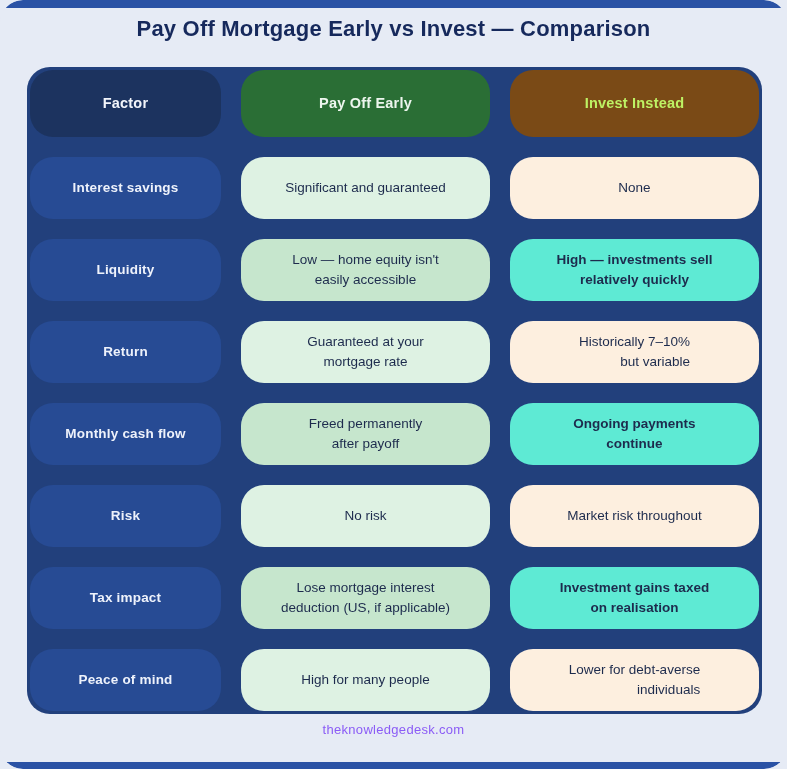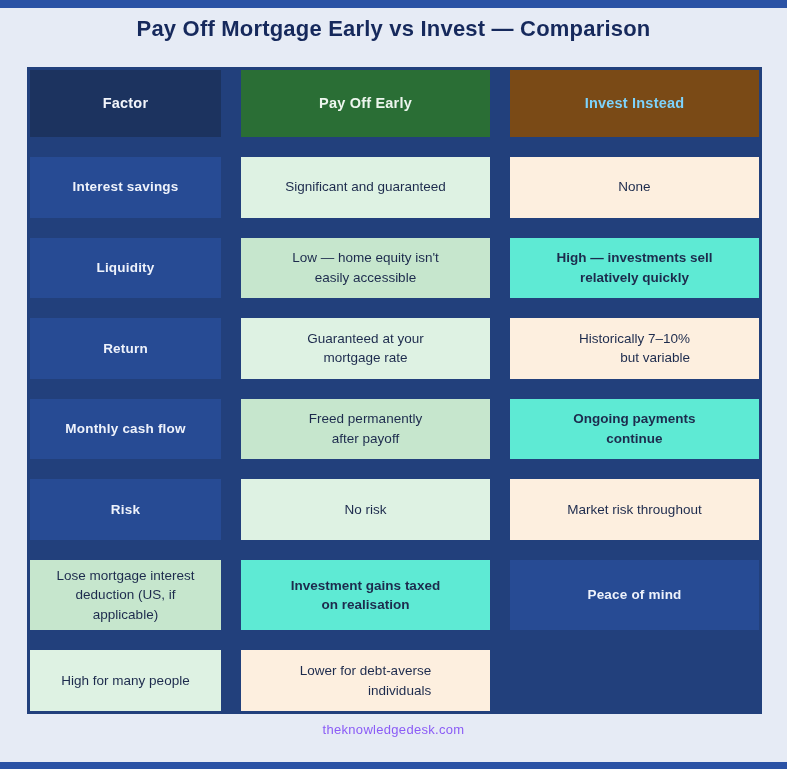--- a/index.html
+++ b/index.html
@@ -1,15 +1,15 @@
 <!DOCTYPE html>
 <html><head>
 <meta charset="utf-8">
 <style>
-  * { margin: 0; padding: 0; box-sizing: border-box; }
+  * { margin: 0; padding: 0; box-sizing: border-box; border-radius: 23px; }
   html, body { background: #e6ebf5; }
   body {
     font-family: "Liberation Sans", "DejaVu Sans", sans-serif;
   }
   .page {
     position: relative;
     width: 787px;
     height: 769px;
     background: #e6ebf5;
     overflow: hidden;
@@ -57,21 +57,21 @@
     line-height: 1.45;
     color: #1d2b4d;
   }
   .cell.header {
     font-weight: bold;
     font-size: 14.5px;
     letter-spacing: 0.2px;
   }
   .cell.header-factor { background: #1c335f; color: #f2f5fb; }
   .cell.header-payoff { background: #2a6e35; color: #edf6ee; }
-  .cell.header-invest { background: #7a4a16; color: #7dd3fc; }
+  .cell.header-invest { background: #7a4a16; color: #bef264; }
   .cell.factor {
     background: #274b94;
     color: #eef2fb;
     font-weight: bold;
     font-size: 13.5px;
     letter-spacing: 0.2px;
   }
   .cell.payoff.shade-a { background: #def2e3; }
   .cell.payoff.shade-b { background: #c6e6cd; }
   .cell.invest.shade-a { background: #fdefdf; text-align: right; }
@@ -121,20 +121,21 @@
     <div class="cell factor">Monthly cash flow</div>
     <div class="cell payoff shade-b">Freed permanently
 after payoff</div>
     <div class="cell invest shade-b">Ongoing payments
 continue</div>
 
     <div class="cell factor">Risk</div>
     <div class="cell payoff shade-a">No risk</div>
     <div class="cell invest shade-a">Market risk throughout</div>
 
+    <div class="cell factor">Tax impact</div>
     <div class="cell payoff shade-b">Lose mortgage interest
 deduction (US, if applicable)</div>
     <div class="cell invest shade-b">Investment gains taxed
 on realisation</div>
 
     <div class="cell factor">Peace of mind</div>
     <div class="cell payoff shade-a">High for many people</div>
     <div class="cell invest shade-a">Lower for debt-averse
 individuals</div>
 

